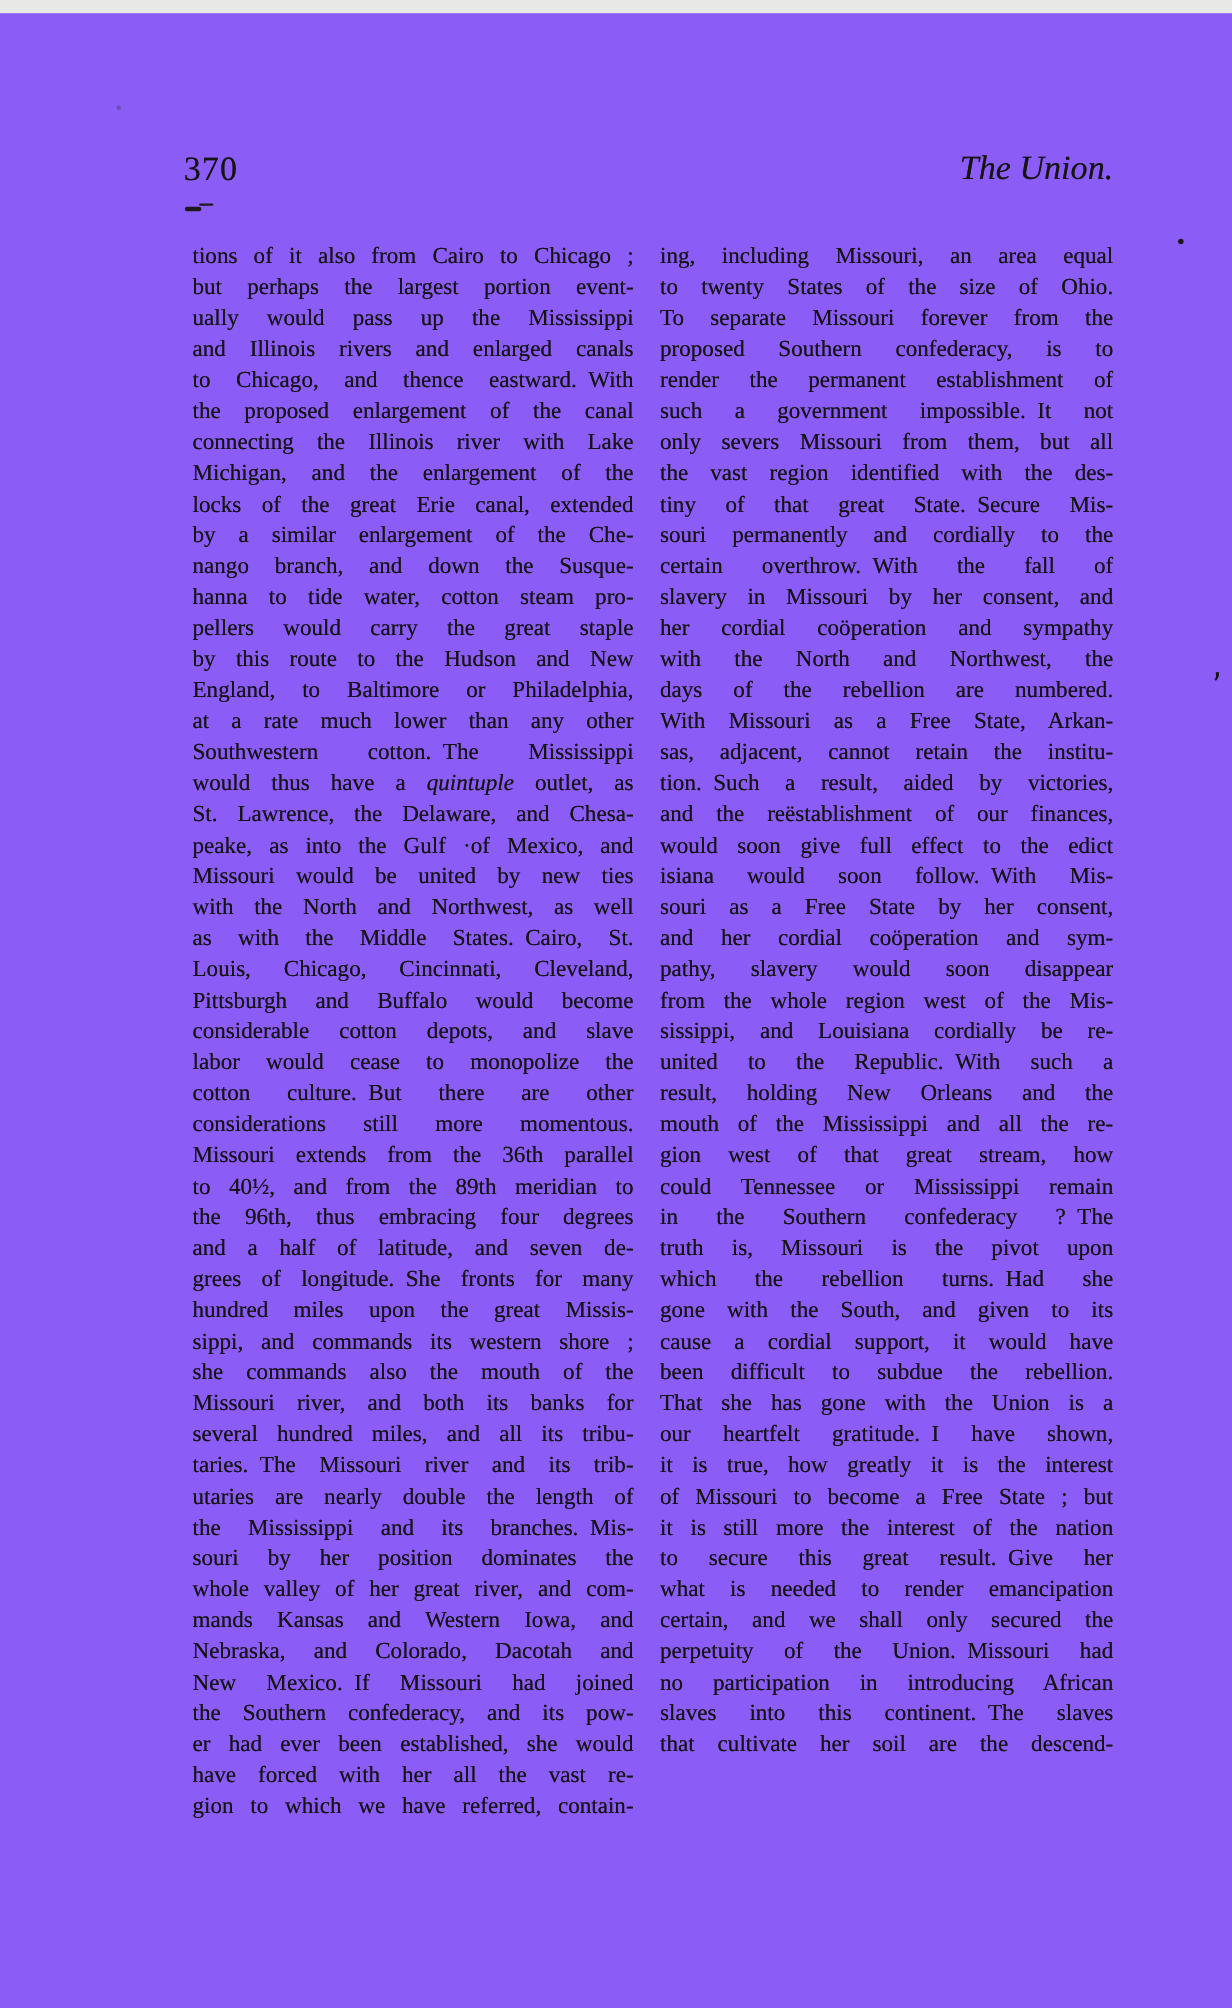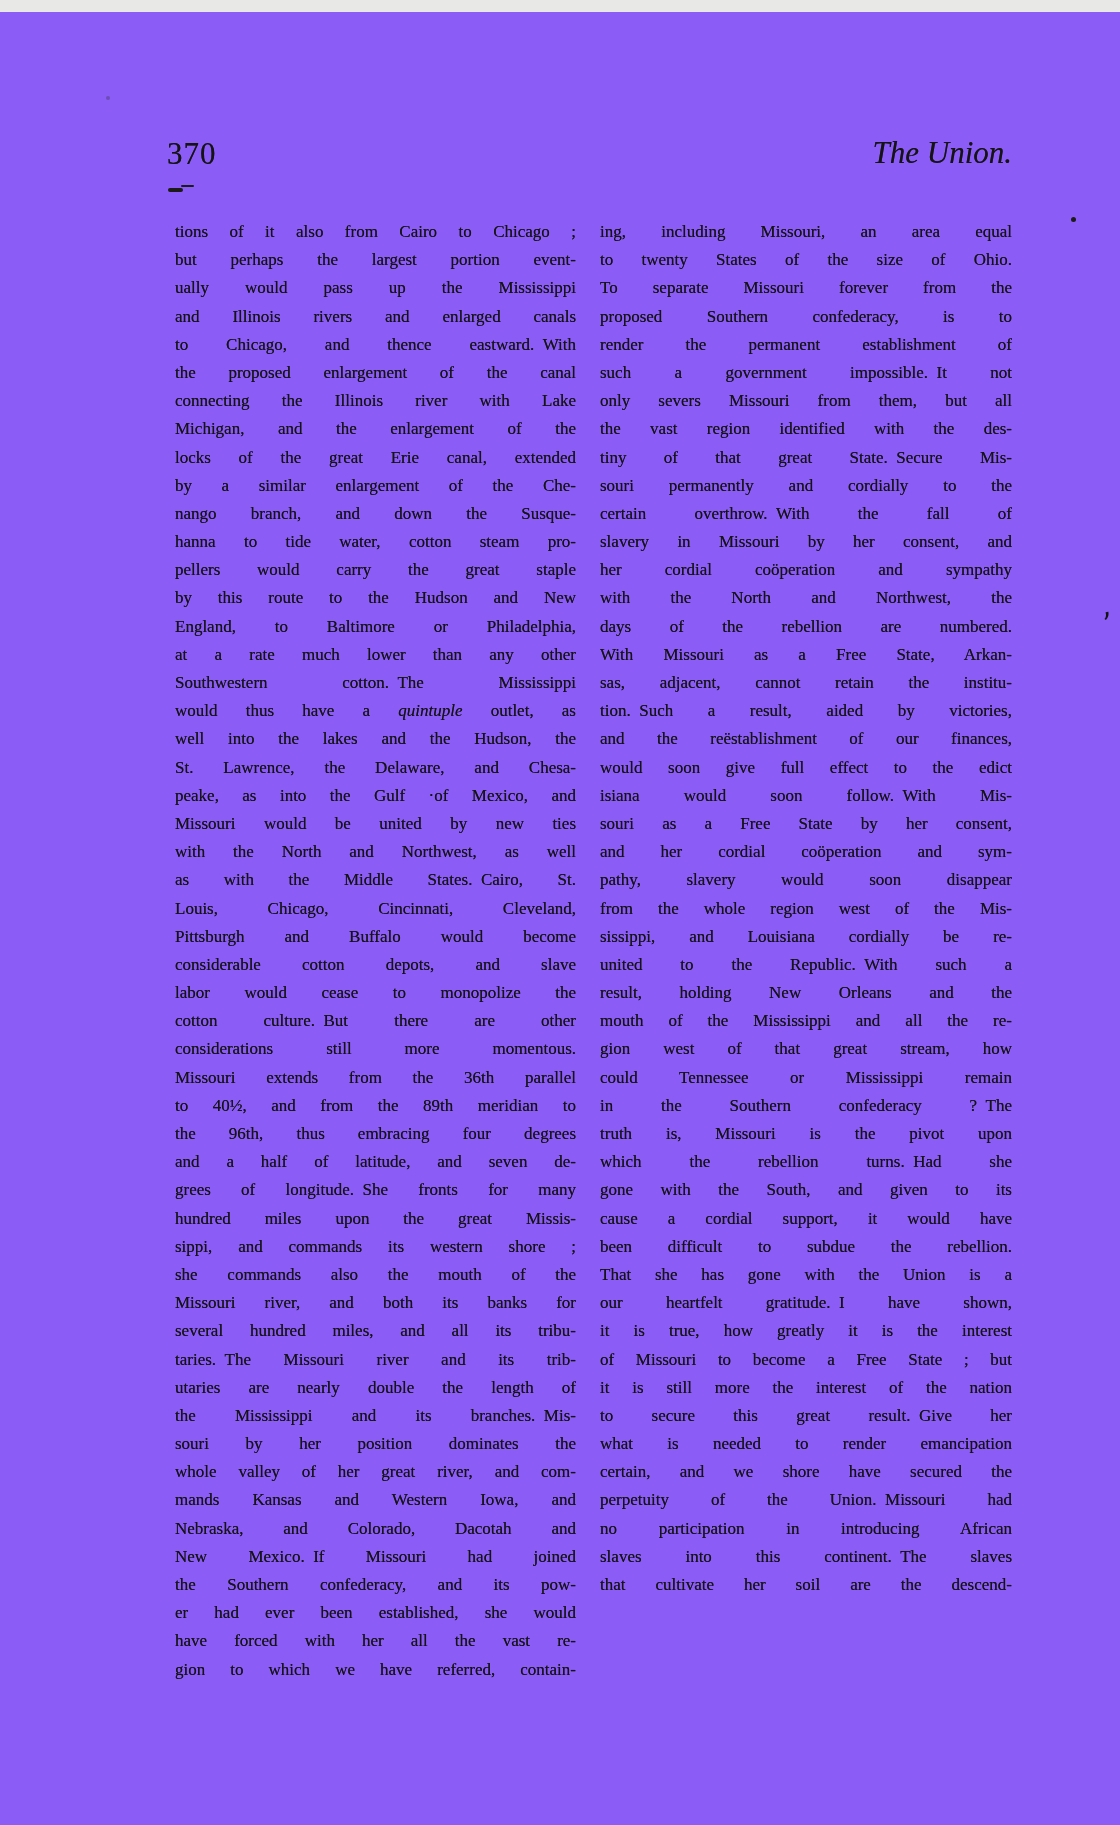--- a/index.html
+++ b/index.html
@@ -25,21 +25,21 @@
   }
   .head-title {
     position: absolute; left: 175px; top: 122px; width: 837px;
     text-align: right;
     font-style: italic;
     font-size: 31px; line-height: 38px;
     text-shadow: 0 0 0.6px rgba(10,10,10,0.6);
   }
   .col {
     position: absolute; top: 206px;
-    font-size: 17px;
+    font-size: 21px;
     text-shadow: 0 0 0.55px rgba(10,10,10,0.72);
   }
   .col-left  { left: 175px; width: 401px; }
   .col-right { left: 600px; width: 412px; }
   .line {
     height: 28.2px;
     line-height: 28.2px;
     overflow: hidden;
     text-align: justify;
     text-align-last: justify;
@@ -84,21 +84,20 @@
         <div class="line">locks of the great Erie canal, extended</div>
         <div class="line">by a similar enlargement of the Che-</div>
         <div class="line">nango branch, and down the Susque-</div>
         <div class="line">hanna to tide water, cotton steam pro-</div>
         <div class="line">pellers would carry the great staple</div>
         <div class="line">by this route to the Hudson and New</div>
         <div class="line">England, to Baltimore or Philadelphia,</div>
         <div class="line">at a rate much lower than any other</div>
         <div class="line">Southwestern cotton. The Mississippi</div>
         <div class="line">would thus have a <i>quintuple</i> outlet, as</div>
-        <div class="line">well into the lakes and the Hudson, the</div>
         <div class="line">St. Lawrence, the Delaware, and Chesa-</div>
         <div class="line">peake, as into the Gulf ·of Mexico, and</div>
         <div class="line">Missouri would be united by new ties</div>
         <div class="line">with the North and Northwest, as well</div>
         <div class="line">as with the Middle States. Cairo, St.</div>
         <div class="line">Louis, Chicago, Cincinnati, Cleveland,</div>
         <div class="line">Pittsburgh and Buffalo would become</div>
         <div class="line">considerable cotton depots, and slave</div>
         <div class="line">labor would cease to monopolize the</div>
         <div class="line">cotton culture. But there are other</div>
@@ -164,21 +163,21 @@
         <div class="line">gone with the South, and given to its</div>
         <div class="line">cause a cordial support, it would have</div>
         <div class="line">been difficult to subdue the rebellion.</div>
         <div class="line">That she has gone with the Union is a</div>
         <div class="line">our heartfelt gratitude. I have shown,</div>
         <div class="line">it is true, how greatly it is the interest</div>
         <div class="line">of Missouri to become a Free State ; but</div>
         <div class="line">it is still more the interest of the nation</div>
         <div class="line">to secure this great result. Give her</div>
         <div class="line">what is needed to render emancipation</div>
-        <div class="line">certain, and we shore have secured the</div>
+        <div class="line">certain, and we shall only secured the</div>
         <div class="line">perpetuity of the Union. Missouri had</div>
         <div class="line">no participation in introducing African</div>
         <div class="line">slaves into this continent. The slaves</div>
         <div class="line">that cultivate her soil are the descend-</div>
       </section>
   </main>
 
   <span class="speck speck-faint"></span>
   <span class="speck speck-dot-margin"></span>
   <span class="speck speck-dash"></span>

